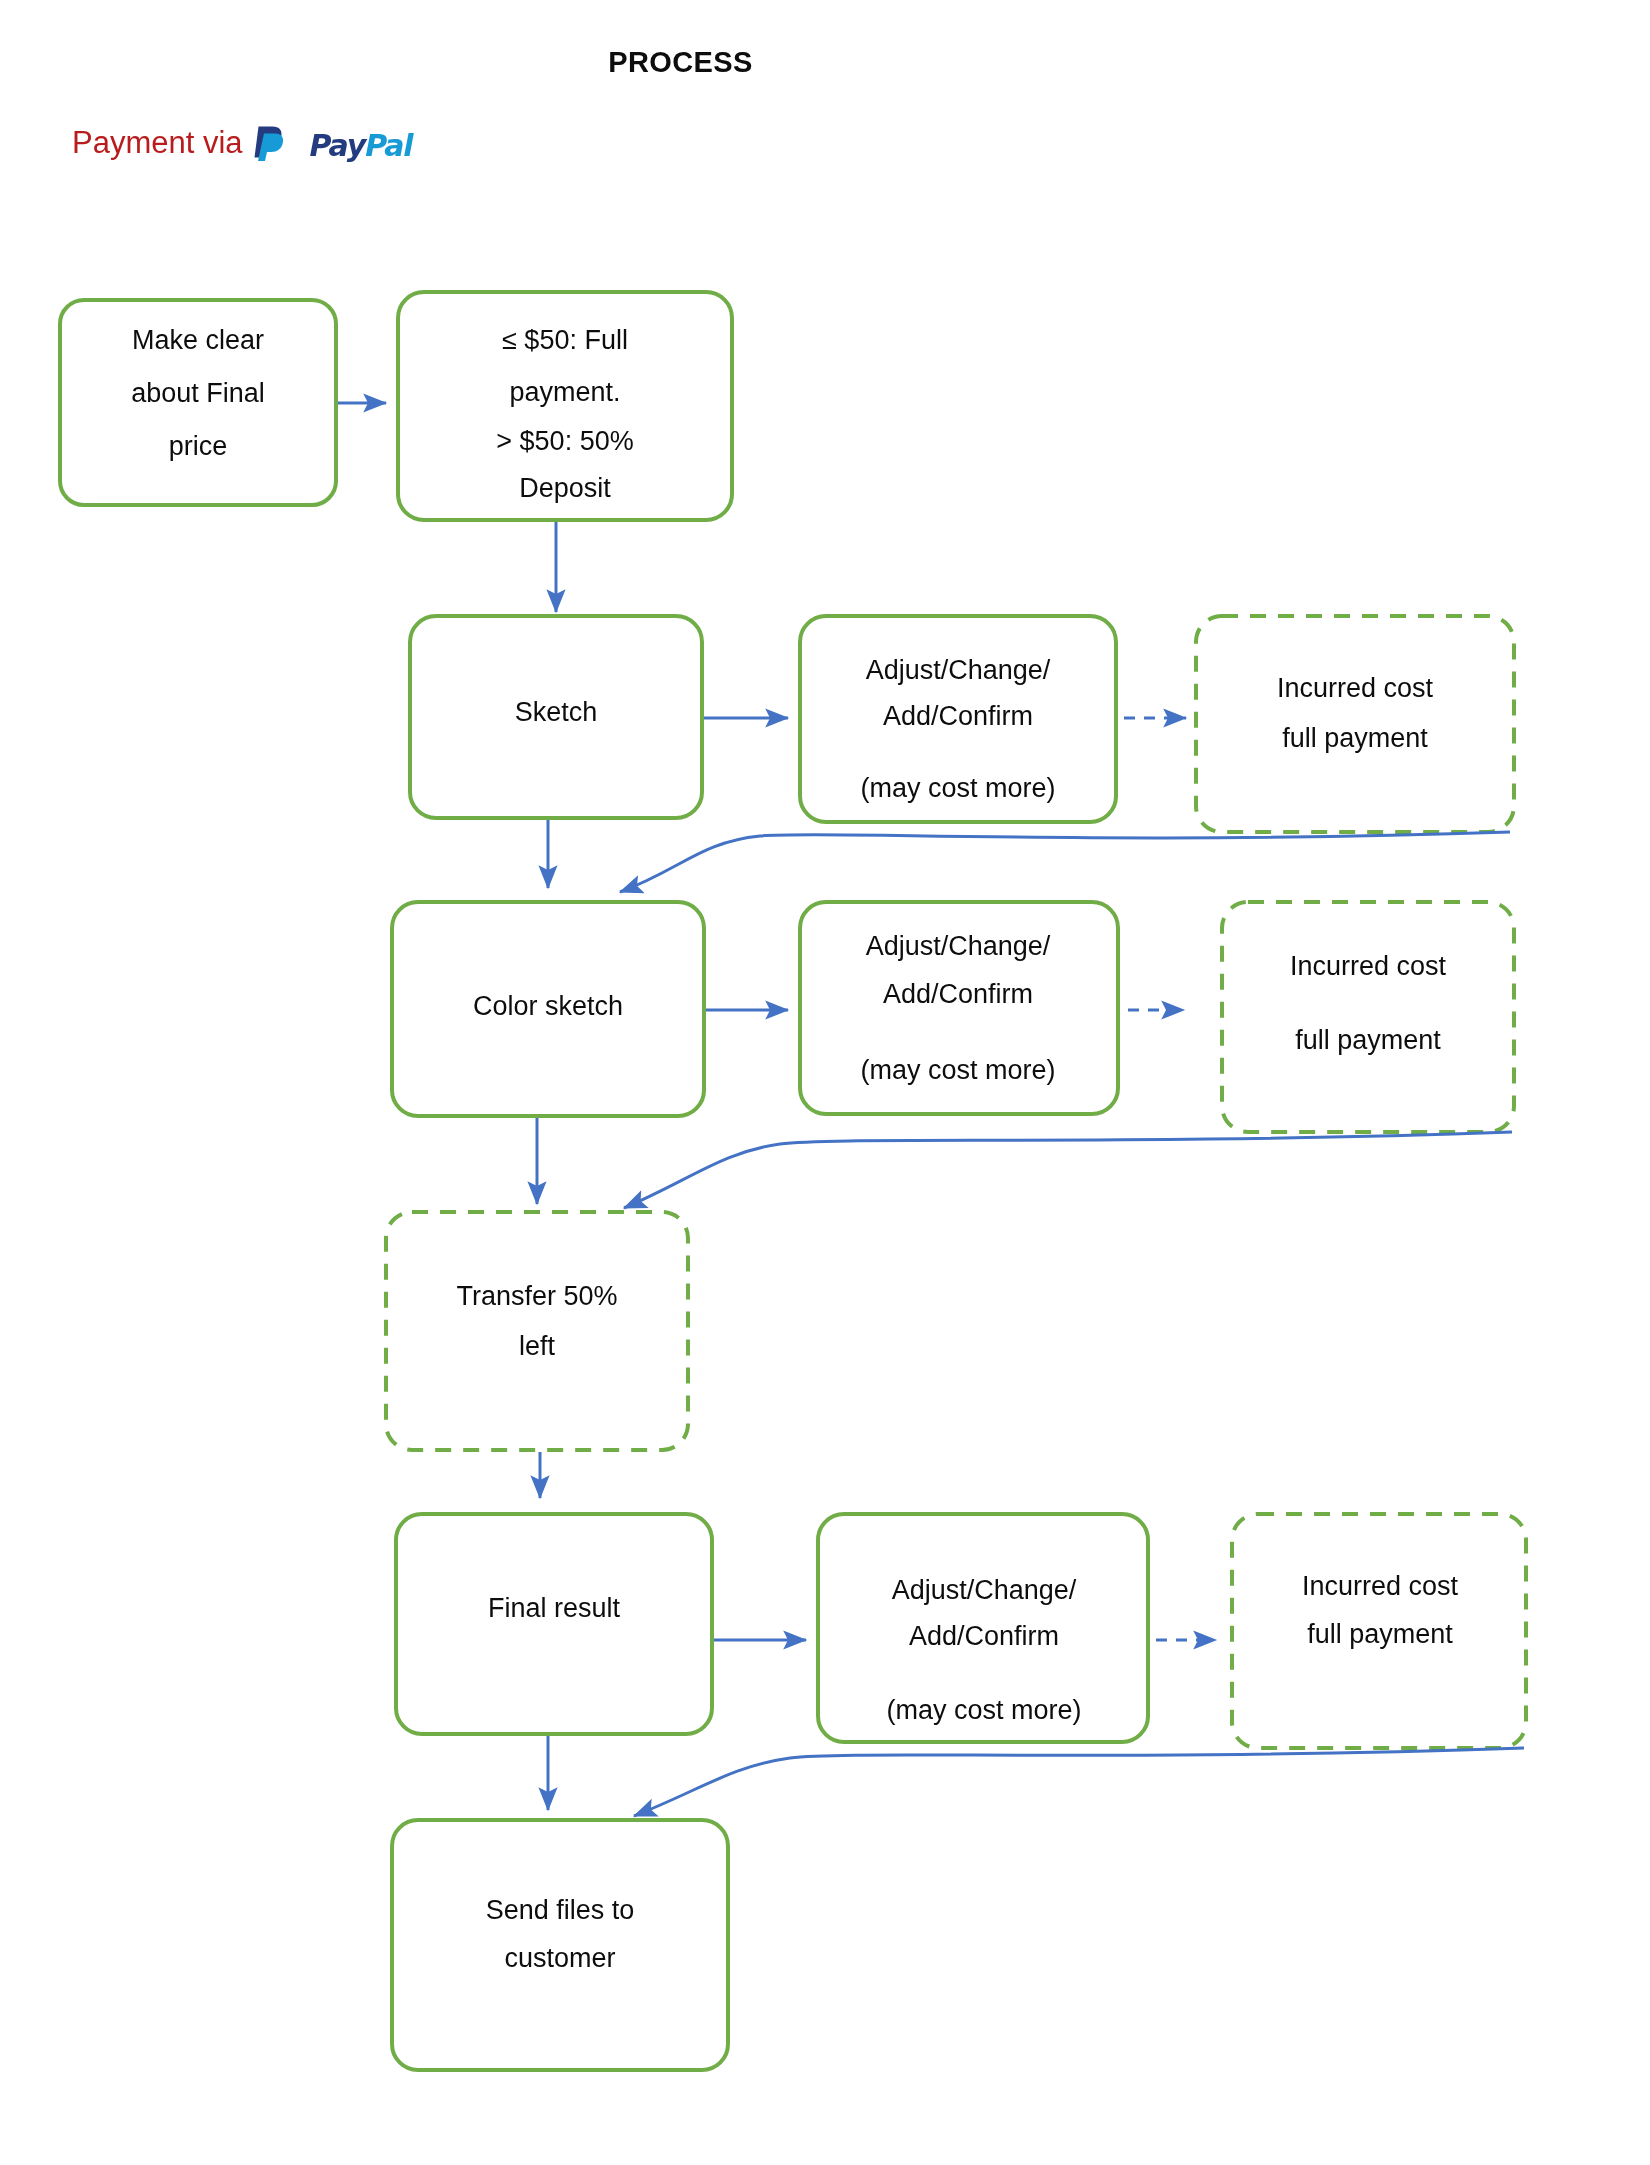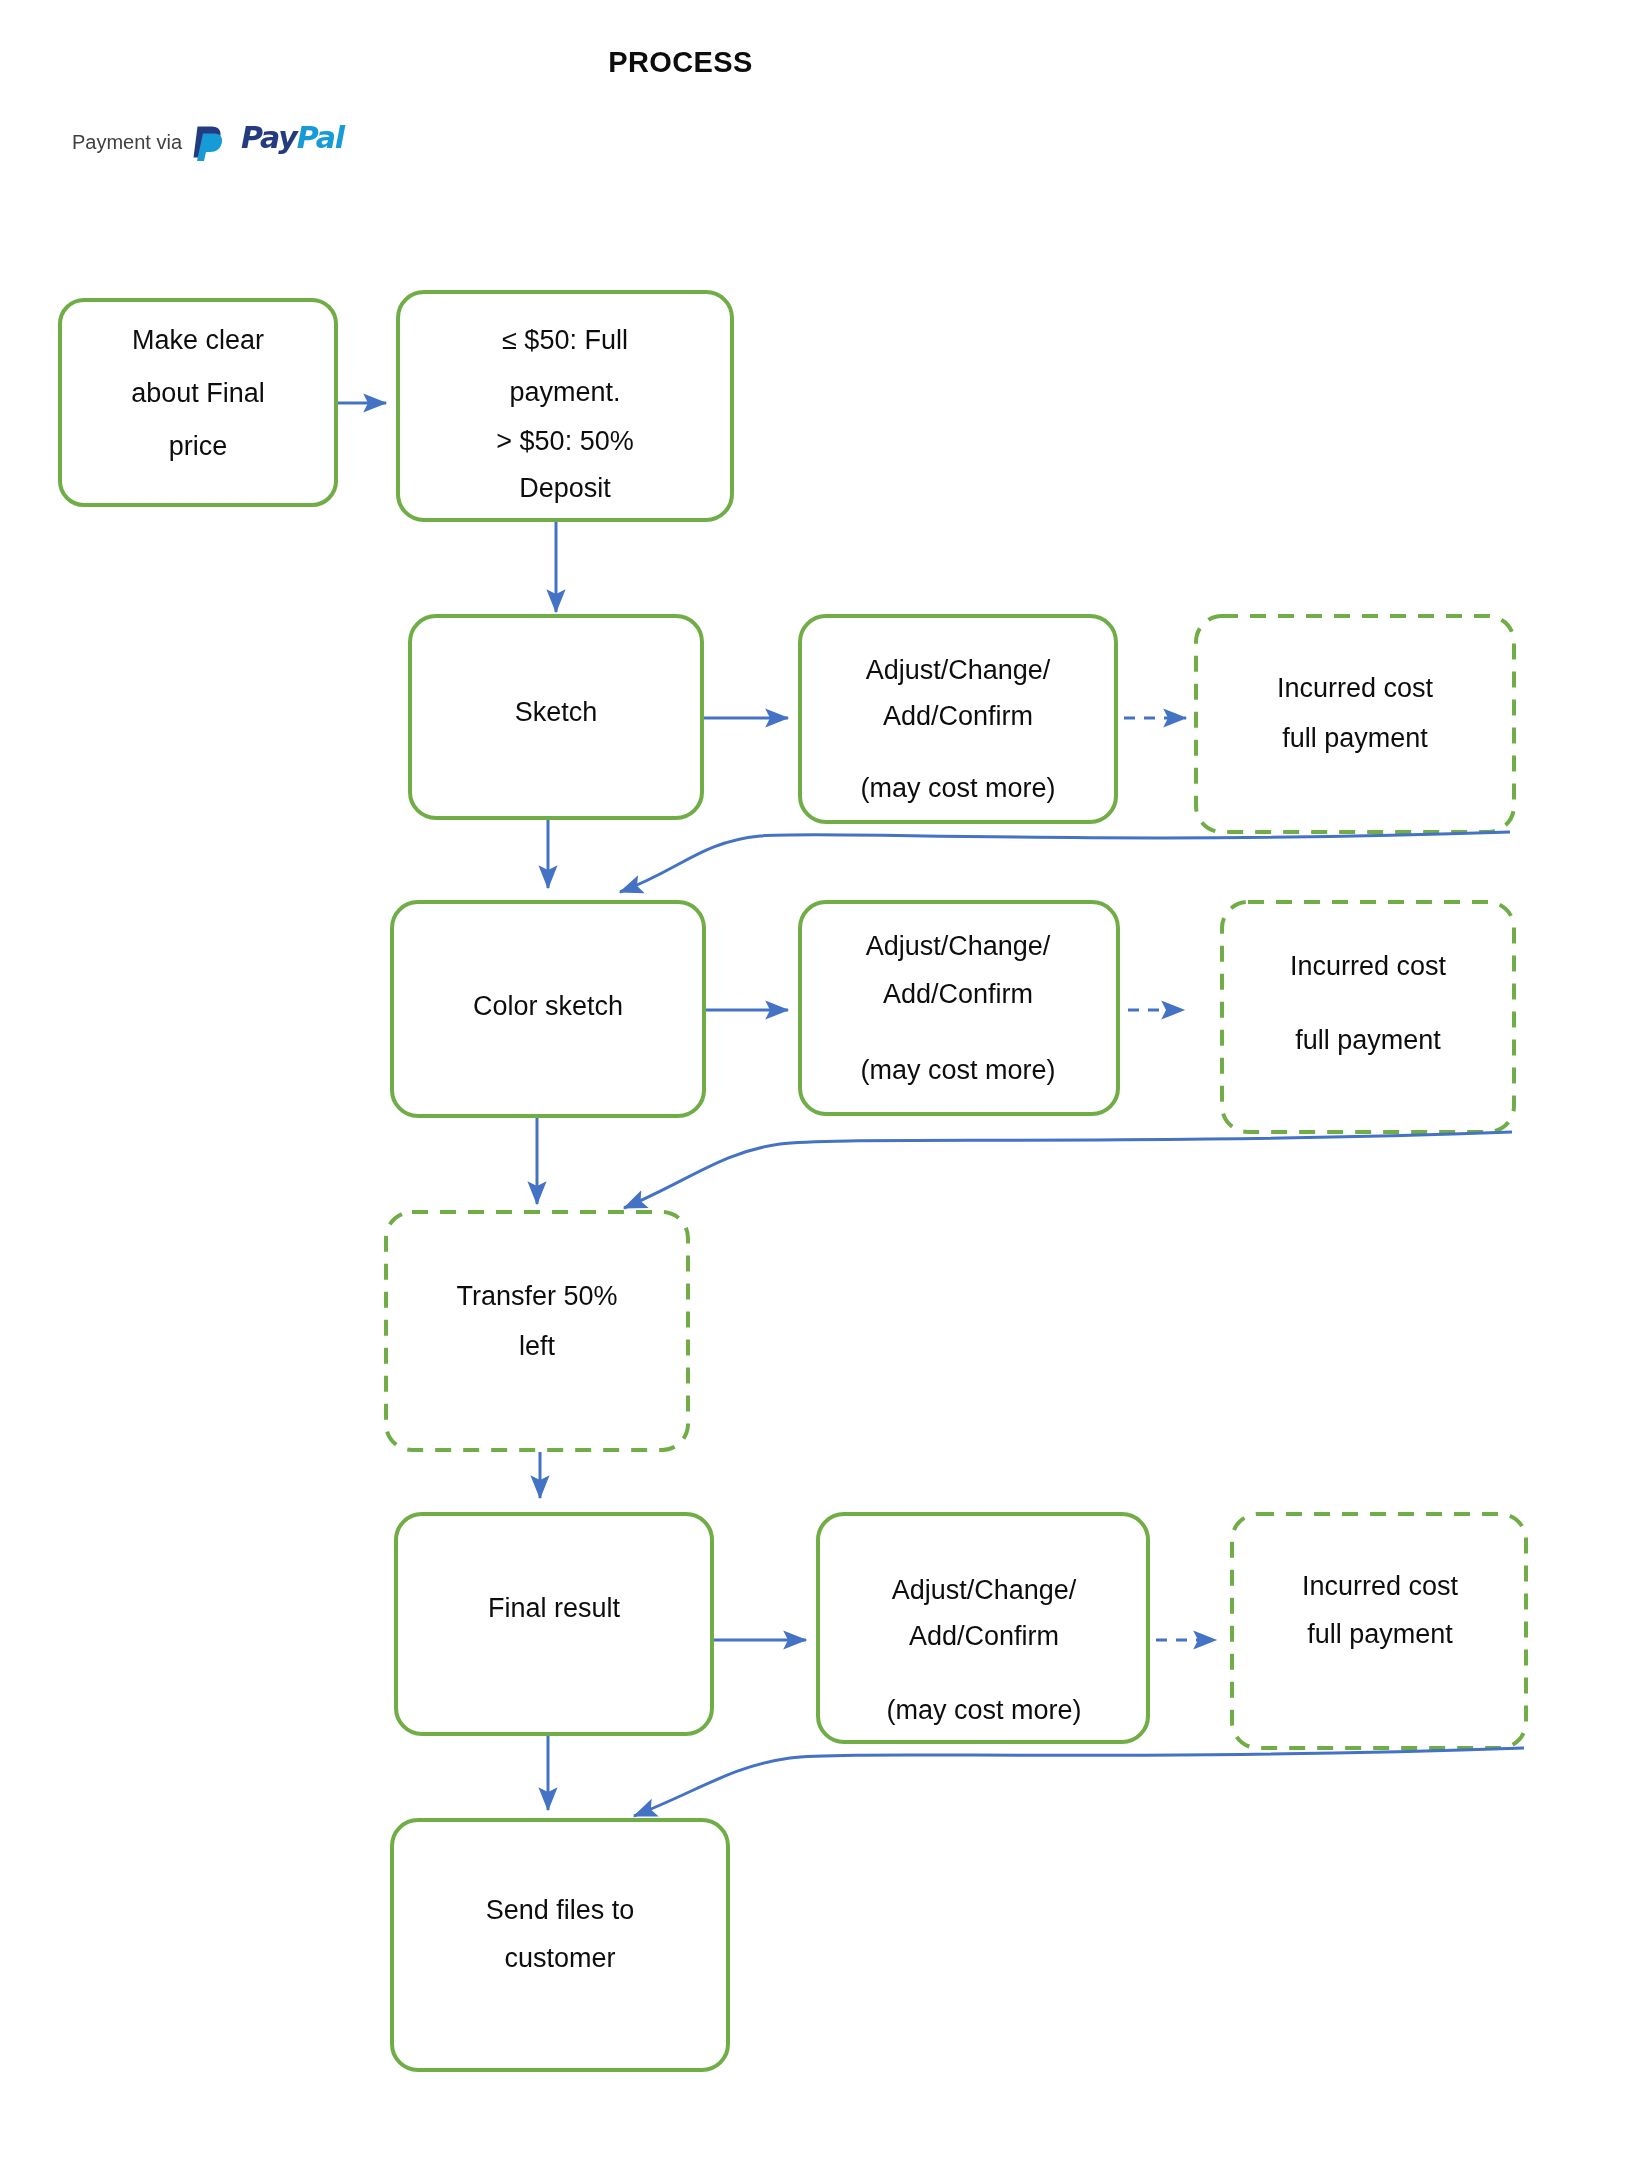--- a/index.html
+++ b/index.html
@@ -30,29 +30,29 @@
   #payment-line {
     position: absolute;
     top: 118px;
     left: 72px;
     display: flex;
     align-items: center;
     gap: 9px;
     height: 48px;
   }
   #payment-line .payment-text {
-    font-size: 20px;
-    color: #404040;
+    font-size: 31px;
+    color: #b91c1c;
     line-height: 1;
   }
 
   .paypal-logo {
     display: flex;
-    align-items: flex-start;
-    gap: 16px;
+    align-items: flex-end;
+    gap: 24px;
   }
   .paypal-wordmark {
     font-family: "DejaVu Sans", sans-serif;
     font-size: 30px;
     font-weight: bold;
     font-style: italic;
     letter-spacing: -1.1px;
     line-height: 1;
   }
   .pp-dark { color: #253B80; }

